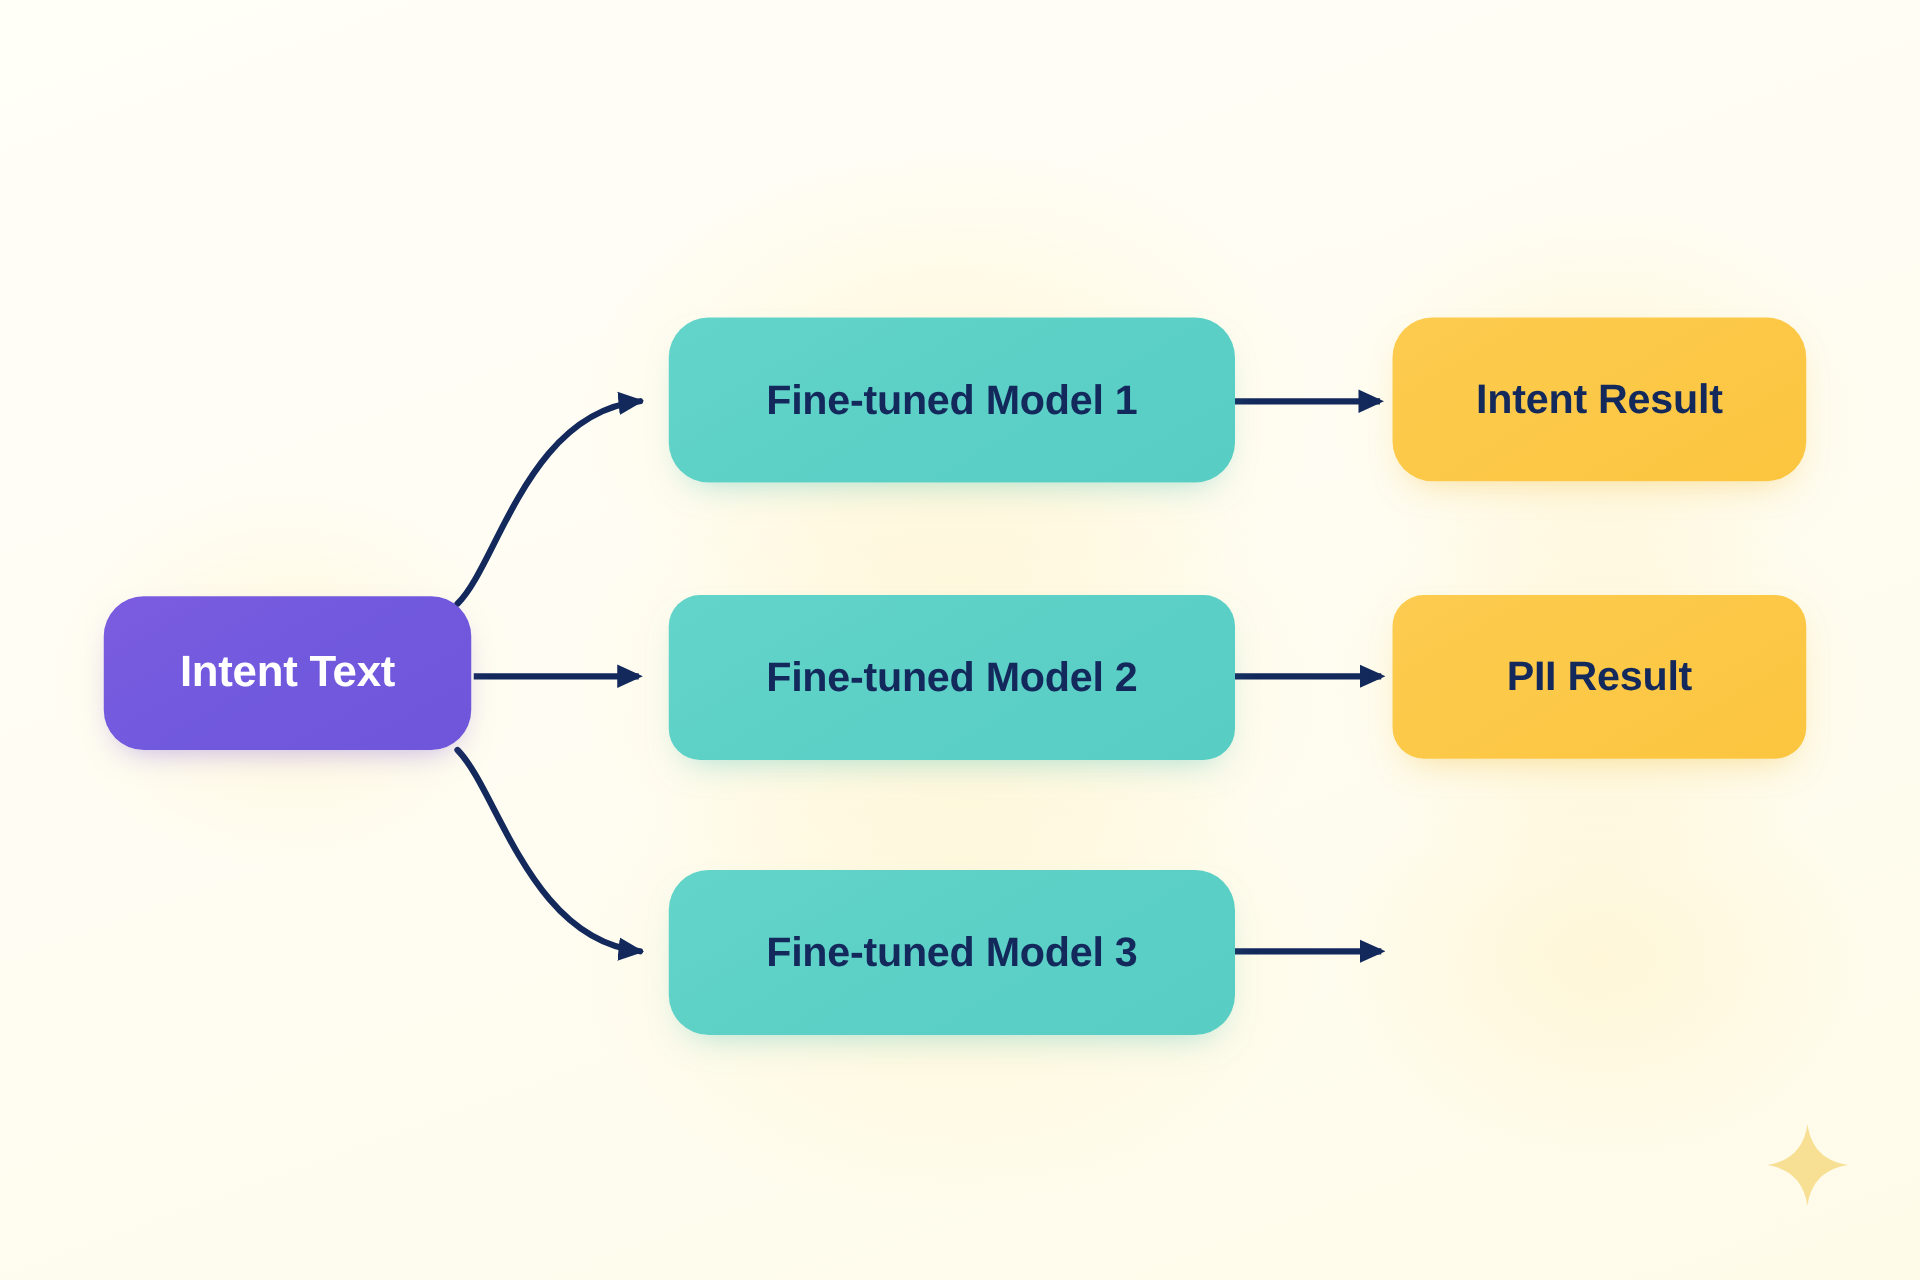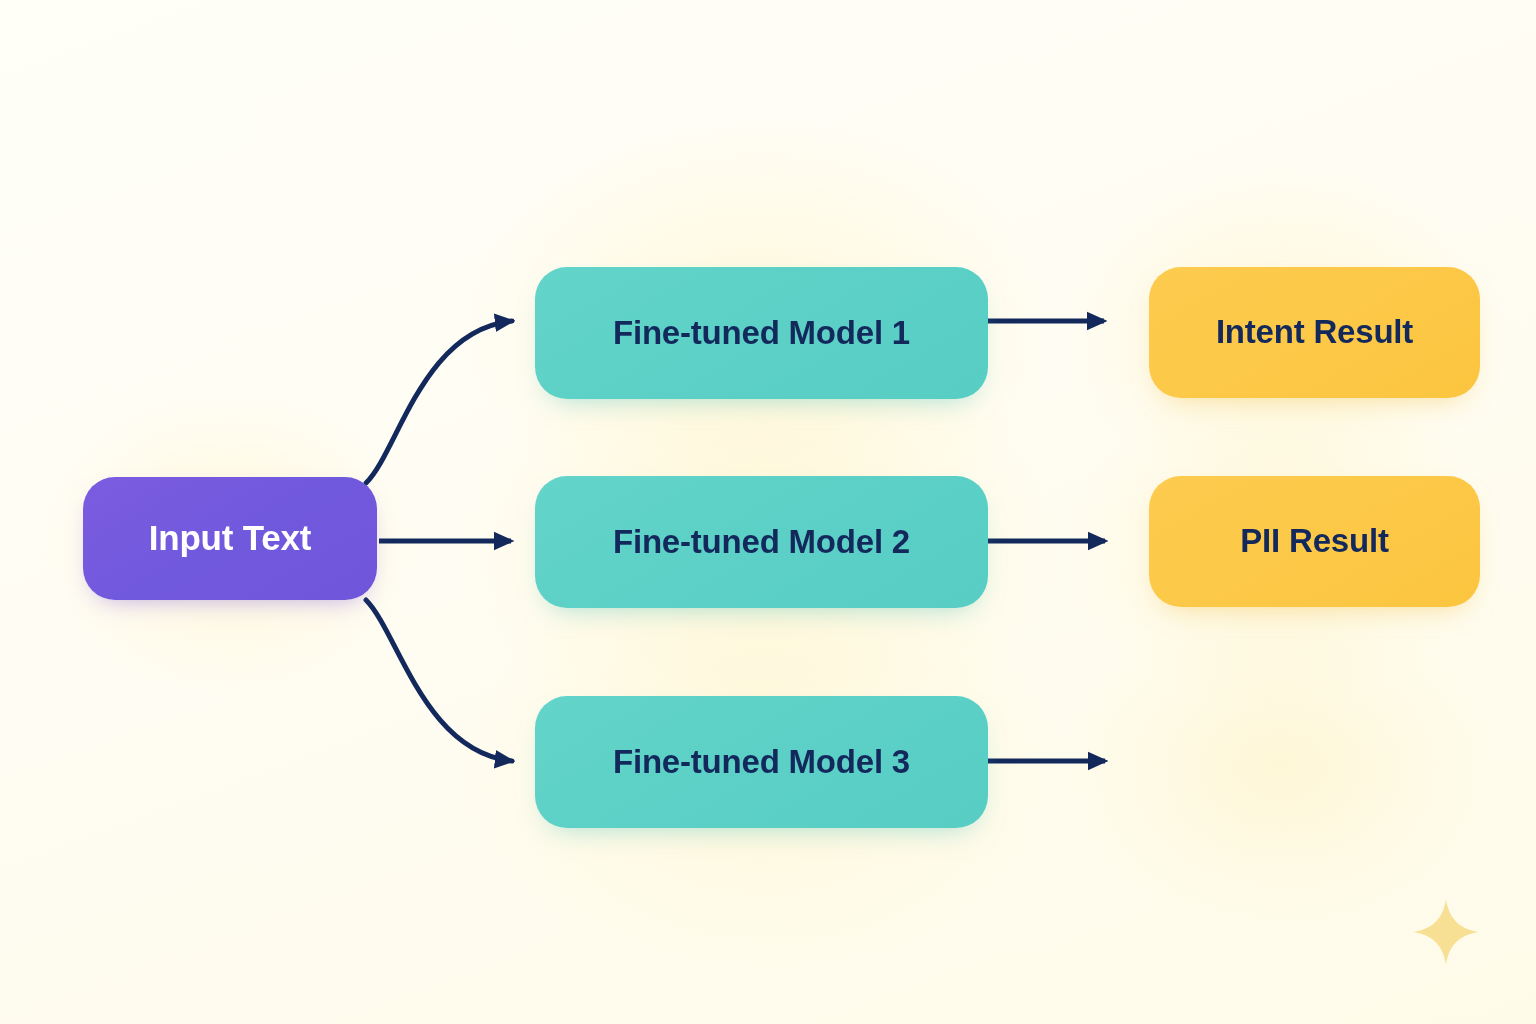--- a/index.html
+++ b/index.html
@@ -50,24 +50,23 @@
     color:#13295c;
     font-size:33px; font-weight:bold;
     box-shadow:0 12px 28px -14px rgba(60,190,180,.5);
   }
   .node-result{
     left:1114px; width:331px; height:131px;
     background:linear-gradient(150deg,#fdcb4f 0%,#fcc846 55%,#fbc53f 100%);
     color:#13295c;
     font-size:33px; font-weight:bold;
     box-shadow:0 12px 28px -14px rgba(240,185,50,.5);
-    margin-left:35px;
   }
-  .row1{ top:267px; }
-  .row2{ top:476px; }
+  .row1{ top:254px; }
+  .row2{ top:476px;border-radius:25px; }
   .row3{ top:696px;align-items:center; }
 
   #edges{ position:absolute; left:0; top:0; width:1536px; height:1024px; pointer-events:none; }
 
   #sparkle{ position:absolute; left:1412px; top:898px; width:68px; height:68px; }
 </style>
 </head>
 <body>
 
 <div id="canvas">
@@ -86,21 +85,21 @@
     <path d="M 366 600 C 398 632 424 752 512 761" fill="none" stroke="#13295c" stroke-width="5" stroke-linecap="round" marker-end="url(#ah)"></path>
 
     <path d="M 988 321 L 1104 321" fill="none" stroke="#13295c" stroke-width="5" stroke-linecap="butt" marker-end="url(#ah)"></path>
 
     <path d="M 988 541 L 1105 541" fill="none" stroke="#13295c" stroke-width="5" stroke-linecap="butt" marker-end="url(#ah)"></path>
 
     <path d="M 988 761 L 1105 761" fill="none" stroke="#13295c" stroke-width="5" stroke-linecap="butt" marker-end="url(#ah)"></path>
   </svg>
 
   <div class="node node-input">
-    <span class="label">Input Text</span>
+    <span class="label">Intent Text</span>
   </div>
 
   <div class="node node-model row1">
     <span class="label">Fine-tuned Model 1</span>
   </div>
   <div class="node node-model row2">
     <span class="label">Fine-tuned Model 2</span>
   </div>
   <div class="node node-model row3">
     <span class="label">Fine-tuned Model 3</span>

